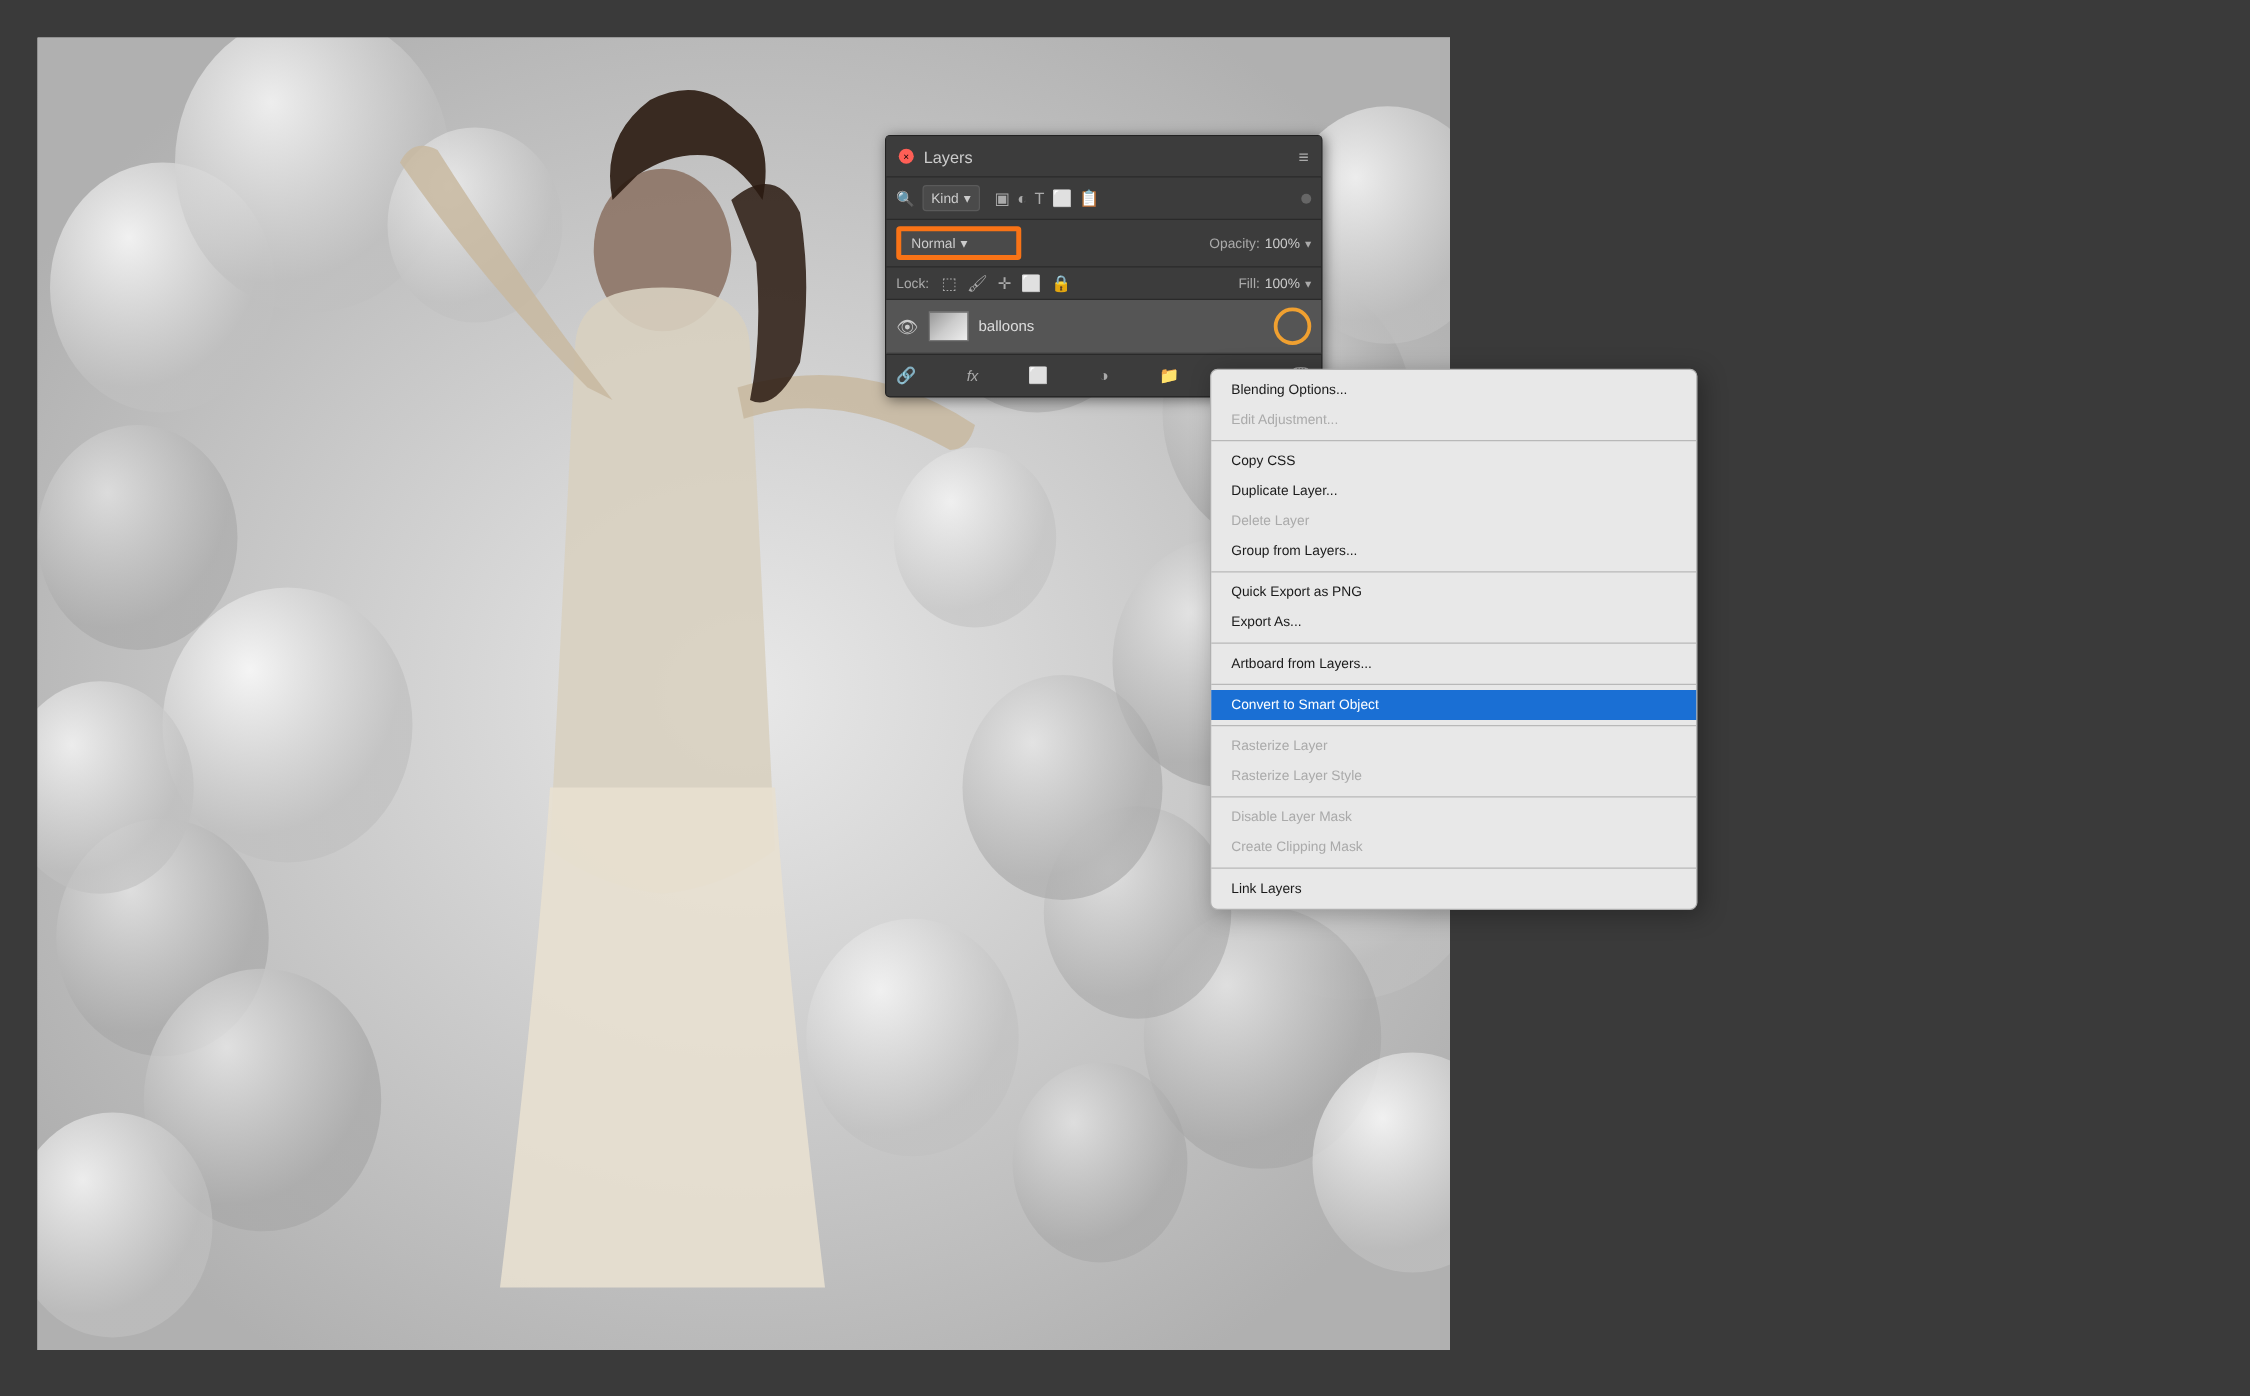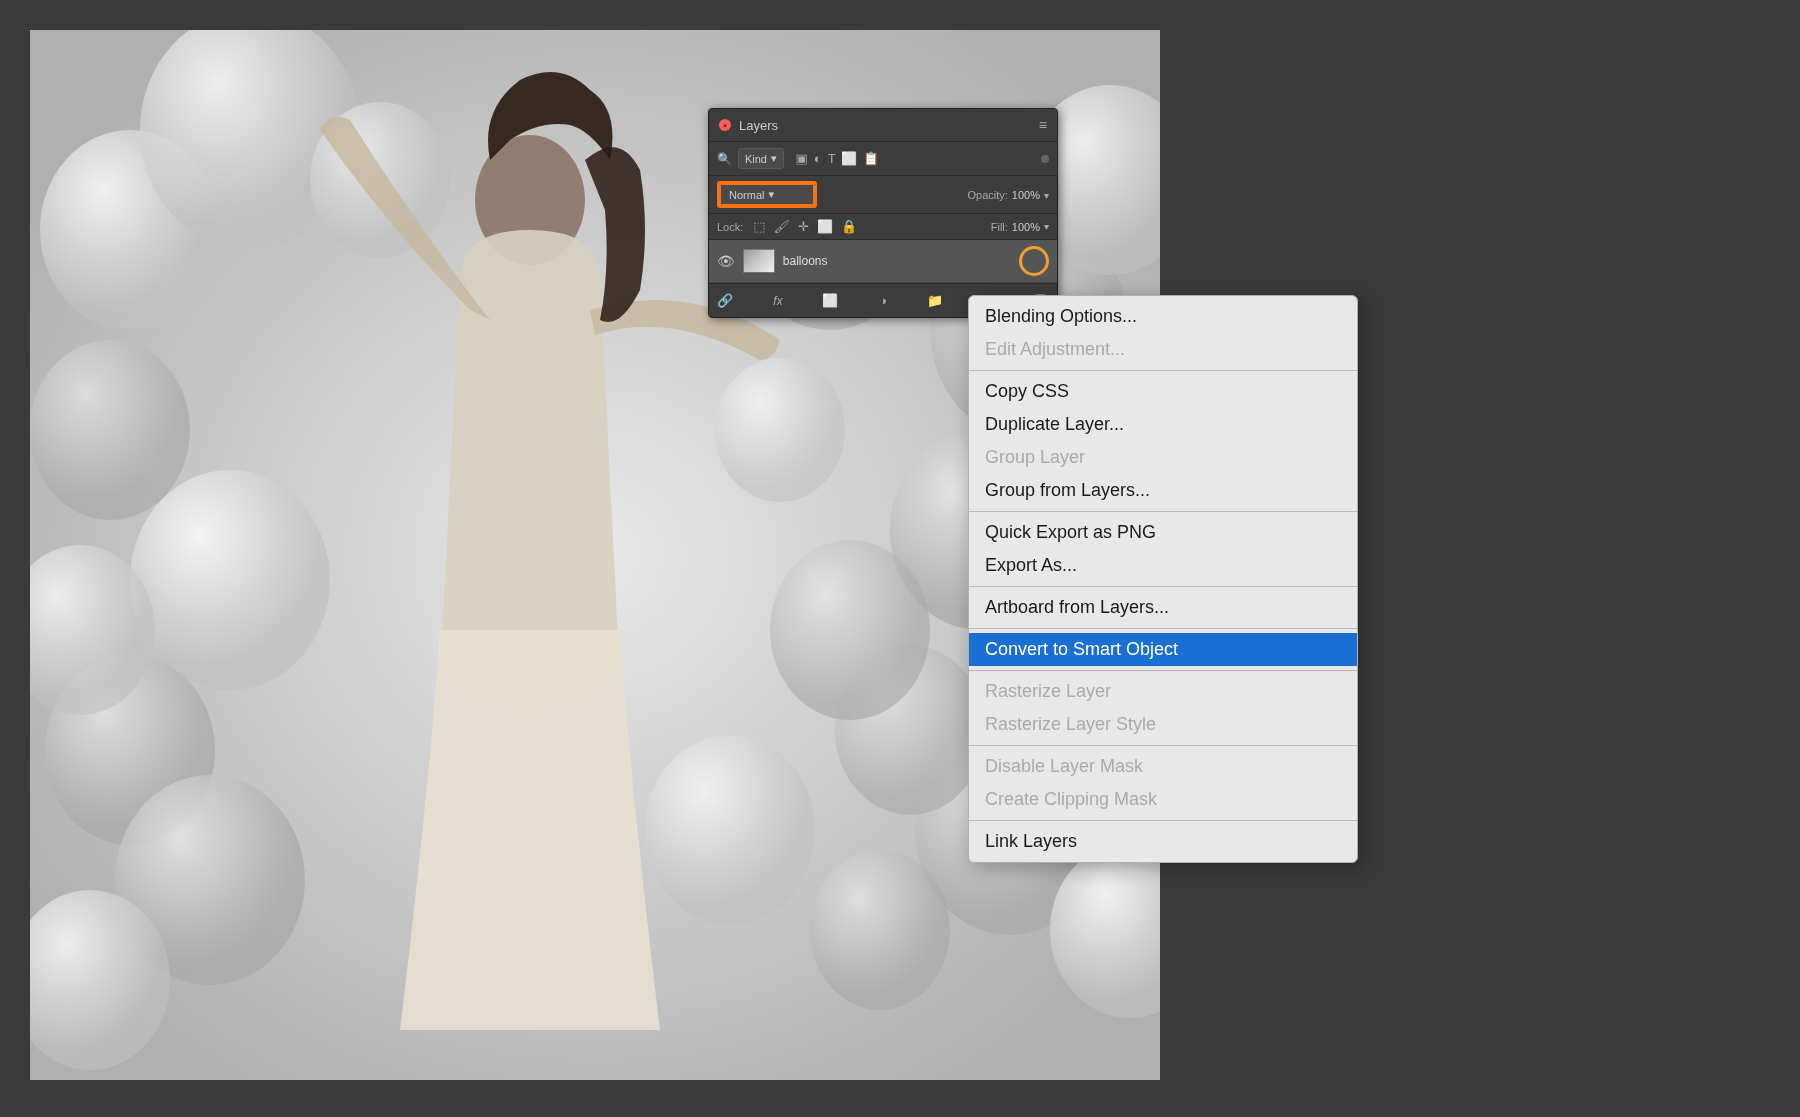--- a/index.html
+++ b/index.html
@@ -248,21 +248,21 @@
       position: absolute;
       top: 295px;
       left: 968px;
       width: 390px;
       background: #e8e8e8;
       border: 1px solid #b0b0b0;
       border-radius: 6px;
       box-shadow: 4px 4px 20px rgba(0,0,0,0.3);
       z-index: 20;
       padding: 4px 0;
-      font-size: 18px;
+      font-size: 11px;
     }
 
     .menu-item {
       padding: 6px 16px;
       color: #1a1a1a;
       cursor: pointer;
       white-space: nowrap;
     }
 
     .menu-item.disabled {
@@ -415,21 +415,21 @@
     <span class="bottom-icon" style="font-size:13px;">🗑</span>
   </div>
 </div>
 
 <div class="context-menu">
   <div class="menu-item">Blending Options...</div>
   <div class="menu-item disabled">Edit Adjustment...</div>
   <div class="menu-group-sep"></div>
   <div class="menu-item">Copy CSS</div>
   <div class="menu-item">Duplicate Layer...</div>
-  <div class="menu-item disabled">Group Layer</div>
+  <div class="menu-item disabled">Delete Layer</div>
   <div class="menu-item">Group from Layers...</div>
   <div class="menu-group-sep"></div>
   <div class="menu-item">Quick Export as PNG</div>
   <div class="menu-item">Export As...</div>
   <div class="menu-group-sep"></div>
   <div class="menu-item">Artboard from Layers...</div>
   <div class="menu-group-sep"></div>
   <div class="menu-item highlighted">Convert to Smart Object</div>
   <div class="menu-group-sep"></div>
   <div class="menu-item disabled">Rasterize Layer</div>

